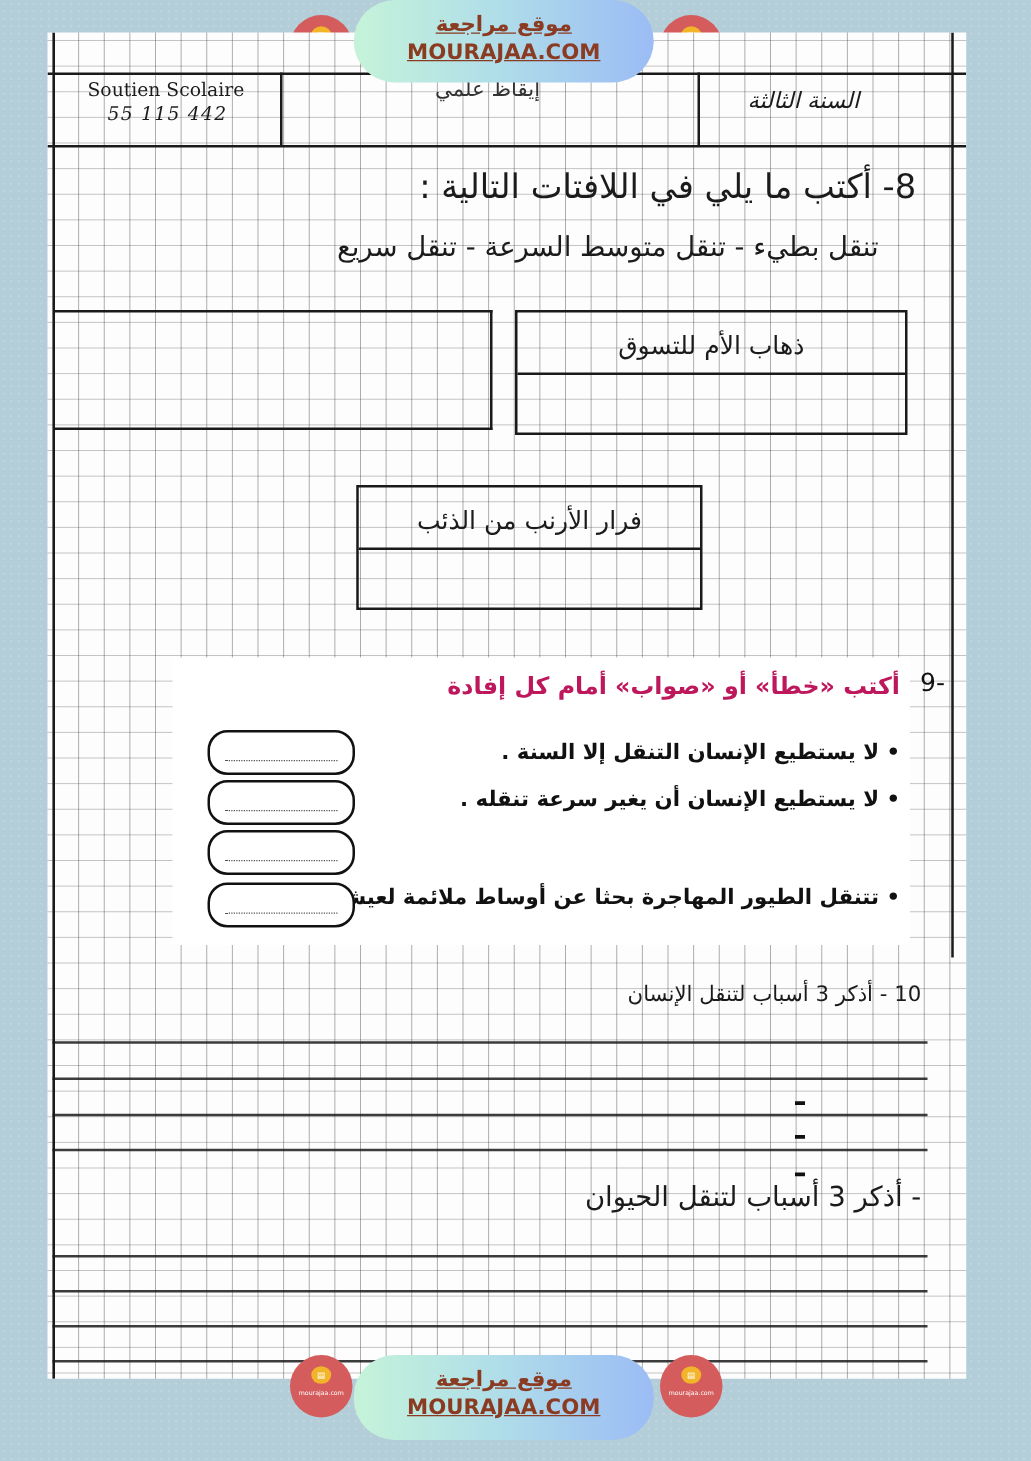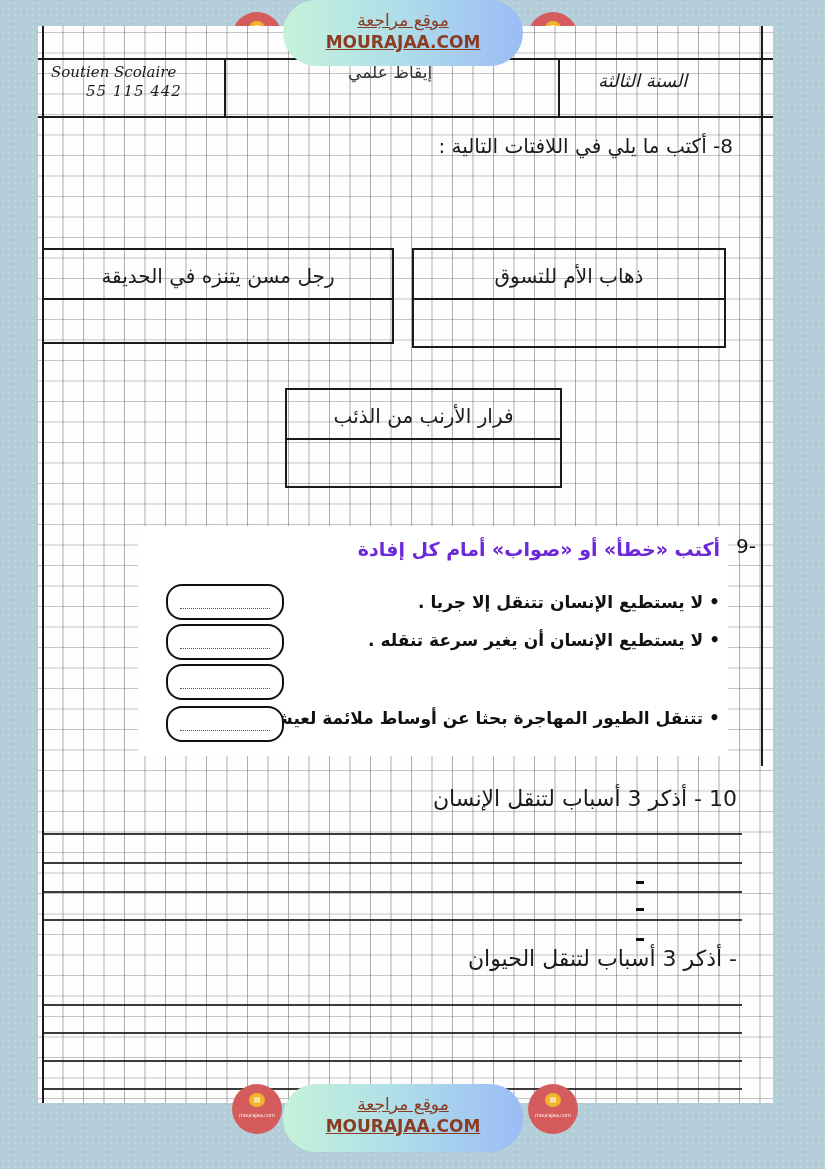--- a/index.html
+++ b/index.html
@@ -19,80 +19,80 @@
       background-image:
         linear-gradient(to right, rgba(60,60,60,0.42) 1px, transparent 1px),
         linear-gradient(to bottom, rgba(60,60,60,0.30) 1px, transparent 1px);
       background-size: 20.5px 20.5px;
       background-position: 4px 6px;
       overflow: hidden;
     }
     .hline { position: absolute; height: 2px; background: #1a1a1a; }
     .vline { position: absolute; width: 2px; background: #1a1a1a; }
     .school {
-      position: absolute; left: 13px; top: 37px;
-      font-family: "DejaVu Serif", serif; font-style: italic; font-size: 15px; color: #1b1b1b;
+      position: absolute; left: 32px; top: 37px;
+      font-family: "DejaVu Serif", serif; font-size: 15px; color: #1b1b1b;
     }
     .phone {
       position: absolute; left: 48px; top: 56px;
       font-family: "DejaVu Serif", serif; font-style: italic; font-size: 15px; color: #1b1b1b; letter-spacing: 1px;
     }
     .subject {
       position: absolute; left: 310px; top: 36px; direction: rtl;
       font-size: 17px; color: #333;
     }
     .grade {
       position: absolute; left: 560px; top: 44px; direction: rtl;
       font-size: 18px; color: #1b1b1b; font-style: italic;
     }
 
     .rtl { direction: rtl; unicode-bidi: isolate; }
 
-    .q8-title { position: absolute; right: 40px; top: 108px; font-size: 20px; color: #1b1b1b; }
+    .q8-title { position: absolute; right: 40px; top: 108px; font-size: 27px; color: #1b1b1b; }
     .q8-phrases { position: absolute; right: 70px; top: 160px; font-size: 22px; color: #1b1b1b; }
 
     .answer-box {
       position: absolute; border: 2px solid #1a1a1a; background: transparent;
     }
     .answer-box .sentence {
       position: absolute; left: 0; right: 0; top: 6px; height: 44px;
       border-bottom: 2px solid #1a1a1a; text-align: center; font-size: 20px; color: #1b1b1b;
       line-height: 40px;
     }
     .answer-box .write-area { position: absolute; left: 0; right: 0; top: 52px; bottom: 0; }
 
     
     .q9-card {
       position: absolute; left: 100px; top: 500px; width: 590px; height: 230px;
       background: #ffffff;
     }
-    .q9-title { position: absolute; right: 8px; top: 12px; font-size: 19px; color: #6d28d9; font-weight: bold; }
+    .q9-title { position: absolute; right: 8px; top: 12px; font-size: 19px; color: #be185d; font-weight: bold; }
     .q9-num { position: absolute; right: -28px; top: 8px; font-size: 20px; color: #111; }
     .q9-item { position: absolute; right: 8px; font-size: 17px; color: #111; font-weight: bold; white-space: nowrap; }
     .pill {
       position: absolute; left: 28px; width: 118px; height: 36px;
       border: 2px solid #111; border-radius: 16px; background: #fff;
     }
     .pill::after {
       content: ""; position: absolute; left: 12px; right: 12px; bottom: 9px;
       border-bottom: 1px dotted #555;
     }
 
-    .q10 { position: absolute; right: 36px; top: 760px; font-size: 22px; color: #1b1b1b; }
+    .q10 { position: absolute; right: 36px; top: 760px; font-size: 17px; color: #1b1b1b; }
     .q11 { position: absolute; right: 36px; top: 920px; font-size: 22px; color: #1b1b1b; }
     .dash-mark { position: absolute; width: 8px; height: 3px; background: #111; }
 
     
     .banner {
       position: absolute; left: 283px; width: 240px; height: 66px; border-radius: 33px;
       background: linear-gradient(to right, #c5f3d9, #b1dfe8 45%, #9bbcf5);
       text-align: center;
     }
     .banner .ar {
-      display: block; margin-top: 10px; font-size: 17px; font-weight: normal; color: #8a3b22;
+      display: block; margin-top: 10px; font-size: 17px; font-weight: bold; color: #8a3b22;
       text-decoration: underline; direction: rtl;
     }
     .banner .en {
       display: block; margin-top: 2px; font-size: 17px; font-weight: bold; color: #8a3b22;
       text-decoration: underline; font-family: "DejaVu Sans", sans-serif;
     }
     .badge {
       position: absolute; width: 50px; height: 50px; border-radius: 50%; background: #d55c5c;
       text-align: center; color: #fff;
     }
@@ -122,39 +122,39 @@
   <div class="hline" style="left:0; top:90px; width:735px;"></div>
   <div class="vline" style="left:186px; top:32px; height:58px;"></div>
   <div class="vline" style="left:520px; top:32px; height:58px;"></div>
 
   <div class="school">Soutien Scolaire</div>
   <div class="phone">55 115 442</div>
   <div class="subject rtl">إيقاظ علمي</div>
   <div class="grade rtl">السنة الثالثة</div>
 
   <div class="q8-title rtl">8- أكتب ما يلي في اللافتات التالية :</div>
+  <div class="q8-phrases rtl">تنقل بطيء - تنقل متوسط السرعة - تنقل سريع</div>
 
   <div class="answer-box" style="left:374px; top:222px; width:314px; height:100px;">
     <div class="sentence rtl">ذهاب الأم للتسوق</div>
     <div class="write-area"></div>
   </div>
   <div class="answer-box" style="left:6px; top:222px; width:350px; height:96px; border-left:none;">
-    <div class="sentence rtl">رجل مسن يتنزه في الحديقة</div>
     <div class="write-area"></div>
   </div>
   <div class="answer-box" style="left:247px; top:362px; width:277px; height:100px;">
     <div class="sentence rtl">فرار الأرنب من الذئب</div>
     <div class="write-area"></div>
   </div>
 
   <div class="q9-card">
     <div class="q9-num">9-</div>
     <div class="q9-title rtl">أكتب «خطأ» أو «صواب» أمام كل إفادة</div>
 
-    <div class="q9-item rtl" style="top:66px;">• لا يستطيع الإنسان تتنقل إلا جريا .</div>
+    <div class="q9-item rtl" style="top:66px;">• لا يستطيع الإنسان التنقل إلا السنة .</div>
     <div class="pill" style="top:58px;"></div>
 
     <div class="q9-item rtl" style="top:104px;">• لا يستطيع الإنسان أن يغير سرعة تنقله .</div>
     <div class="pill" style="top:98px;"></div>
 
     <div class="pill" style="top:138px;"></div>
 
     <div class="q9-item rtl" style="top:182px; right:8px;">• تتنقل الطيور المهاجرة بحثا عن أوساط ملائمة لعيشها.</div>
     <div class="pill" style="top:180px;"></div>
   </div>

